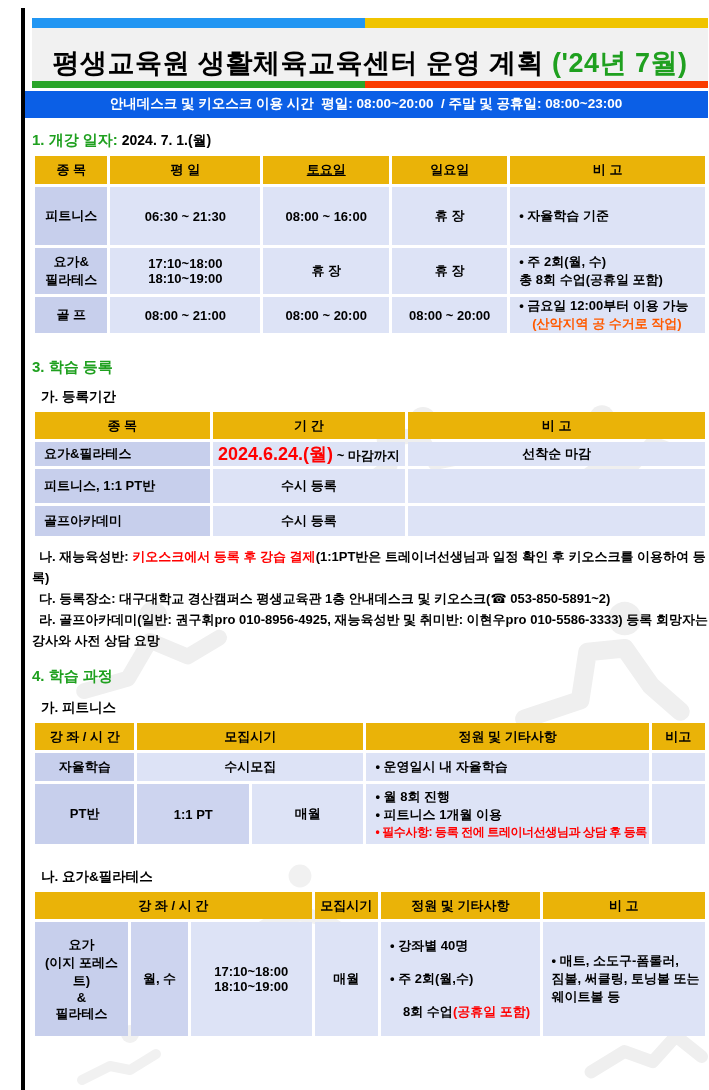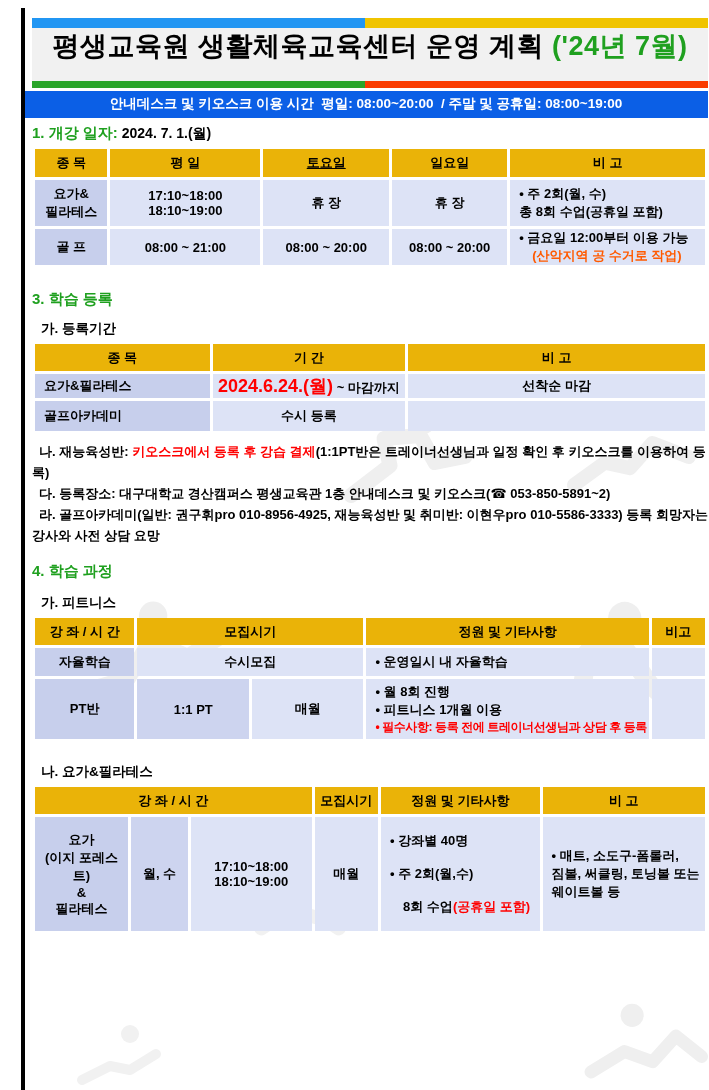--- a/index.html
+++ b/index.html
@@ -8,21 +8,21 @@
     font-family:"Liberation Sans","DejaVu Sans",sans-serif;font-weight:bold;color:#000;
   }
   .wm{position:absolute;z-index:0;}
   .vline{position:absolute;left:21px;top:8px;width:4px;height:1082px;background:#000;z-index:2;}
   .content{position:absolute;left:32px;top:18px;width:676px;z-index:1;}
 
   
   .bar-top{height:10px;display:flex;}
   .bar-top .b1{width:49.3%;background:#2196f3;}
   .bar-top .b2{width:50.7%;background:#f0c400;}
-  .title-box{height:53px;background:#f1f1f1;display:flex;align-items:flex-start;justify-content:center;}
+  .title-box{height:53px;background:#f1f1f1;display:flex;align-items:flex-end;justify-content:center;}
   .title-box h1{margin:0;font-size:27px;letter-spacing:0.5px;font-weight:bold;}
   .green{color:#1fa01f;}
   .bar-bot{height:7px;display:flex;}
   .bar-bot .b1{width:49.3%;background:#2aa52a;}
   .bar-bot .b2{width:50.7%;background:#fa3c00;}
 
   
   .banner{margin:3px 0 0 -8px;width:684px;background:#0b5fe6;text-align:center;padding:4px 0 5px 0;}
   .banner .l1{color:#ffffff;font-size:13.5px;white-space:pre;}
   .banner .l2{color:#fff200;font-size:17px;margin-top:3px;white-space:pre;}
@@ -90,41 +90,48 @@
     <div class="title-box">
       <h1><span>평생교육원 생활체육교육센터 운영 계획</span> <span class="green">('24년 7월)</span></h1>
     </div>
     <div class="bar-bot">
         <span class="b1"></span>
         <span class="b2"></span>
       </div>
   </div>
 
   <div class="banner">
-    <div class="l1">안내데스크 및 키오스크 이용 시간  평일: 08:00~20:00  / 주말 및 공휴일: 08:00~19:00</div>
+    <div class="l1">안내데스크 및 키오스크 이용 시간  평일: 08:00~20:00  / 주말 및 공휴일: 08:00~23:00</div>
   </div>
 
-  <p class="sec" style="margin-top:6px"><span>1. 개강 일자:</span><span class="val"> 2024. 7. 1.(월)</span></p>
+  <p class="sec" style="margin-top:13px"><span>1. 개강 일자:</span><span class="val"> 2024. 7. 1.(월)</span></p>
 
 
   <table style="margin-top:3px">
     <colgroup>
         <col style="width:11%">
         <col style="width:22.8%">
         <col style="width:19.1%">
         <col style="width:17.5%">
         <col style="width:29.6%">
       </colgroup>
     <tbody>
         <tr style="height:28px">
       <th>종  목</th>
       <th>평  일</th>
       <th class="u">토요일</th>
       <th>일요일</th>
       <th>비  고</th>
+    </tr>
+    <tr style="height:58px">
+      <td class="lab">피트니스</td>
+      <td>06:30 ~ 21:30</td>
+      <td>08:00 ~ 16:00</td>
+      <td>휴  장</td>
+      <td class="left">• 자율학습 기준</td>
     </tr>
     <tr style="height:46px">
       <td class="lab">요가&amp;
 필라테스</td>
       <td>17:10~18:00
 18:10~19:00</td>
       <td>휴  장</td>
       <td>휴  장</td>
       <td class="left">• 주 2회(월, 수)
   총 8회 수업(공휴일 포함)</td>
@@ -151,20 +158,25 @@
     <tbody>
         <tr style="height:27px">
       <th>종  목</th>
       <th>기  간</th>
       <th>비  고</th>
     </tr>
     <tr style="height:22px">
       <td class="lab left">요가&amp;필라테스</td>
       <td><span class="bigred">2024.6.24.(월)</span><span> ~ 마감까지</span></td>
       <td>선착순 마감</td>
+    </tr>
+    <tr style="height:34px">
+      <td class="lab left">피트니스, 1:1 PT반</td>
+      <td>수시 등록</td>
+      <td></td>
     </tr>
     <tr style="height:30px">
       <td class="lab left">골프아카데미</td>
       <td>수시 등록</td>
       <td></td>
     </tr>
   </tbody>
     </table>
 
   <div class="notes" style="margin-top:7px">

